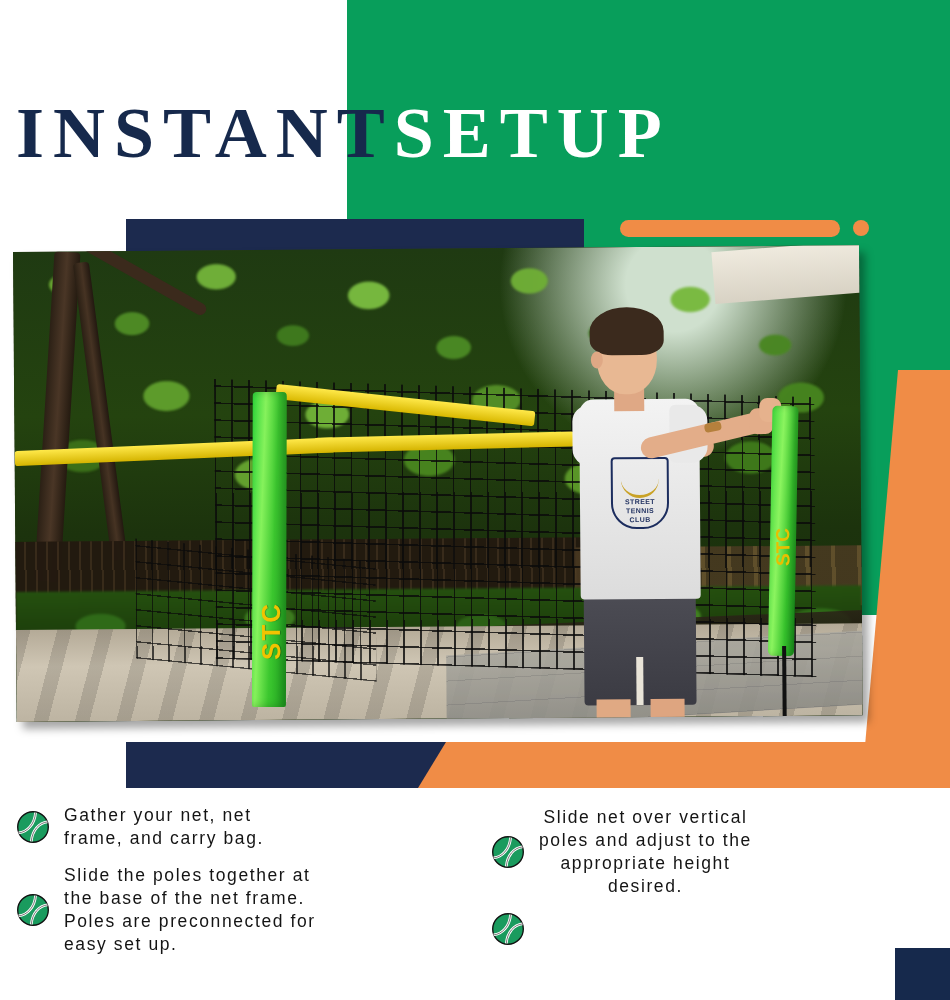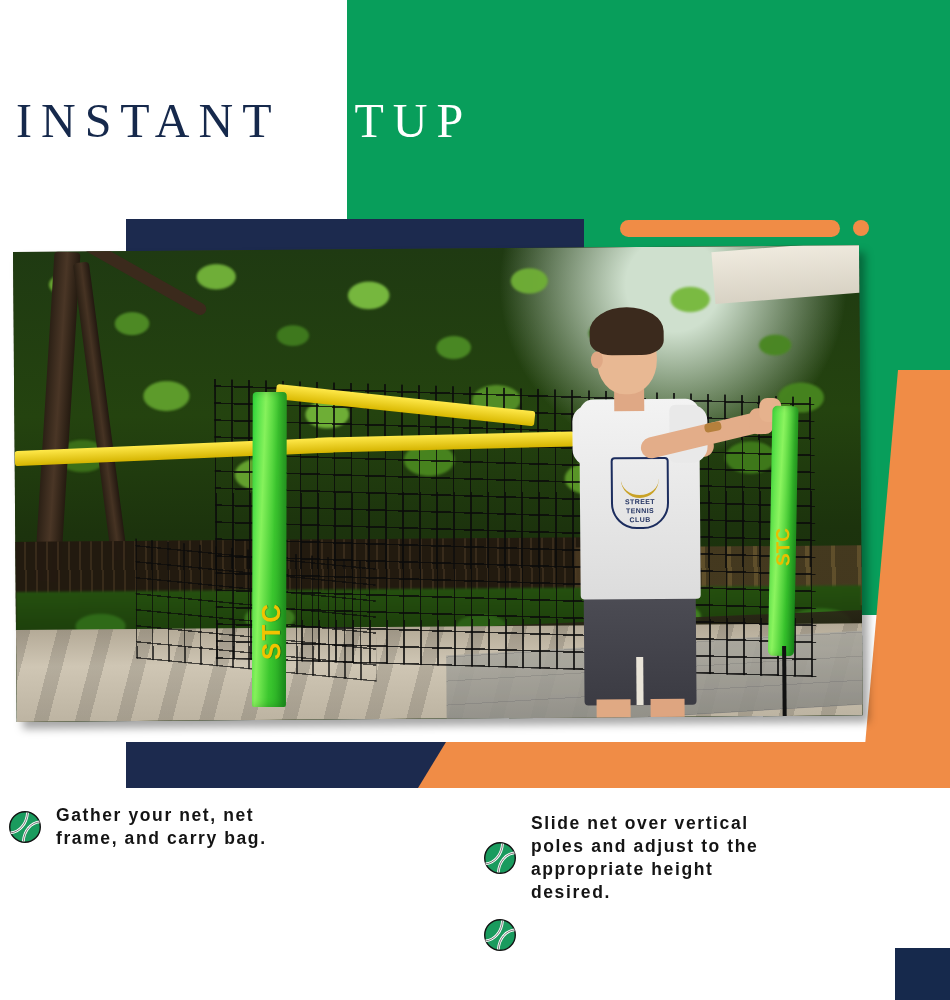--- a/index.html
+++ b/index.html
@@ -44,23 +44,23 @@
     background:#F08C46;
     clip-path: polygon(135px 0, 650px 0, 650px 46px, 107px 46px);
   }
   .navy-corner {
     position:absolute; left:895px; top:948px; width:55px; height:52px;
     background:#16294C;
   }
 
   
   .title {
-    position:absolute; left:16px; top:78px; width:900px; height:86px;
+    position:absolute; left:16px; top:90px; width:900px; height:86px;
     font-family:"Liberation Serif", serif;
-    font-size:48px; font-weight:400;
+    font-size:72px; font-weight:700;
     letter-spacing:9px;
     line-height:86px;
     white-space:nowrap;
   }
   .title .navy { color:#16294C; }
   .title .white { color:#ffffff; }
 
   
   .photo-wrap {
     position:absolute; left:13px; top:252px; width:846px; height:470px;
@@ -257,30 +257,30 @@
     left:606px; top:214px; width:38px; height:34px;
     border-bottom:3px solid #c9a227; border-radius:0 0 19px 19px;
   }
   .pr-band { left:690px; top:176px; width:17px; height:9px; background:#b5803c; border-radius:4px; transform:rotate(-12deg); }
 
   
   .steps {
     position:absolute; left:0; top:796px; width:950px; height:190px;
     display:flex;
   }
-  .col { width:475px; position:relative; padding-left:8px; box-sizing:border-box;font-weight:bold; }
+  .col { width:475px; position:relative; padding-left:16px; box-sizing:border-box; }
   .step { display:flex; align-items:center; margin-bottom:14px; }
   .ball { width:34px; height:34px; flex:0 0 34px; margin-right:14px; }
   .step-text {
     font-family:"Liberation Sans", sans-serif;
     font-size:17.5px; line-height:23px; color:#141414;
     letter-spacing:1.6px; white-space:pre-line;
   }
   .col.left .step:nth-child(1) { margin-top:8px; }
-  .col.right .step:nth-child(1) { margin-top:16px; }
+  .col.right .step:nth-child(1) { margin-top:10px;text-align:center; }
 </style>
 </head>
 <body>
 
 <div class="stage">
 
   <div class="green-block"></div>
   <div class="navy-behind"></div>
   <div class="orange-bar"></div>
   <div class="orange-dot"></div>
@@ -357,20 +357,35 @@
             <path d="M3 27 C13 26 22 17 23 3" fill="none" stroke="#ffffff" stroke-width="3.2"></path>
             <path d="M3 27 C13 26 22 17 23 3" fill="none" stroke="#111" stroke-width="0.9" opacity="0.75"></path>
             <path d="M37 14 C27 15 19 24 18 37" fill="none" stroke="#ffffff" stroke-width="3.2"></path>
             <path d="M37 14 C27 15 19 24 18 37" fill="none" stroke="#111" stroke-width="0.9" opacity="0.75"></path>
           </svg>
         </span>
         <span class="step-text">Gather your net, net
 frame, and carry bag.</span>
       </div>
 
+      <div class="step">
+        <span class="ball">
+          <svg viewBox="0 0 40 40" width="34" height="34">
+            <circle cx="20" cy="20" r="18" fill="#1A9B5E" stroke="#111" stroke-width="1.6"></circle>
+            <path d="M3 27 C13 26 22 17 23 3" fill="none" stroke="#ffffff" stroke-width="3.2"></path>
+            <path d="M3 27 C13 26 22 17 23 3" fill="none" stroke="#111" stroke-width="0.9" opacity="0.75"></path>
+            <path d="M37 14 C27 15 19 24 18 37" fill="none" stroke="#ffffff" stroke-width="3.2"></path>
+            <path d="M37 14 C27 15 19 24 18 37" fill="none" stroke="#111" stroke-width="0.9" opacity="0.75"></path>
+          </svg>
+        </span>
+        <span class="step-text">Slide the poles together at
+the base of the net frame.
+Poles are preconnected for
+easy set up.</span>
+      </div>
 
     </div>
 
     <div class="col right">
 
       <div class="step">
         <span class="ball">
           <svg viewBox="0 0 40 40" width="34" height="34">
             <circle cx="20" cy="20" r="18" fill="#1A9B5E" stroke="#111" stroke-width="1.6"></circle>
             <path d="M3 27 C13 26 22 17 23 3" fill="none" stroke="#ffffff" stroke-width="3.2"></path>

